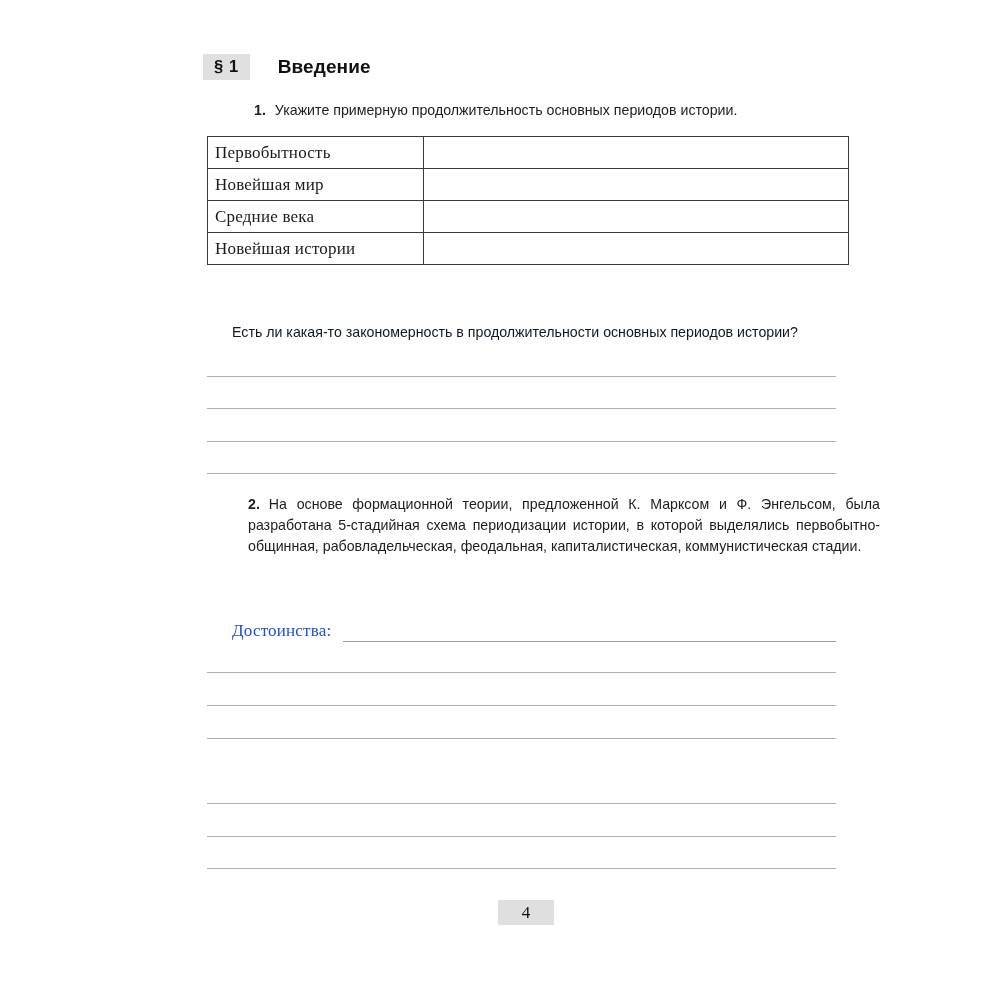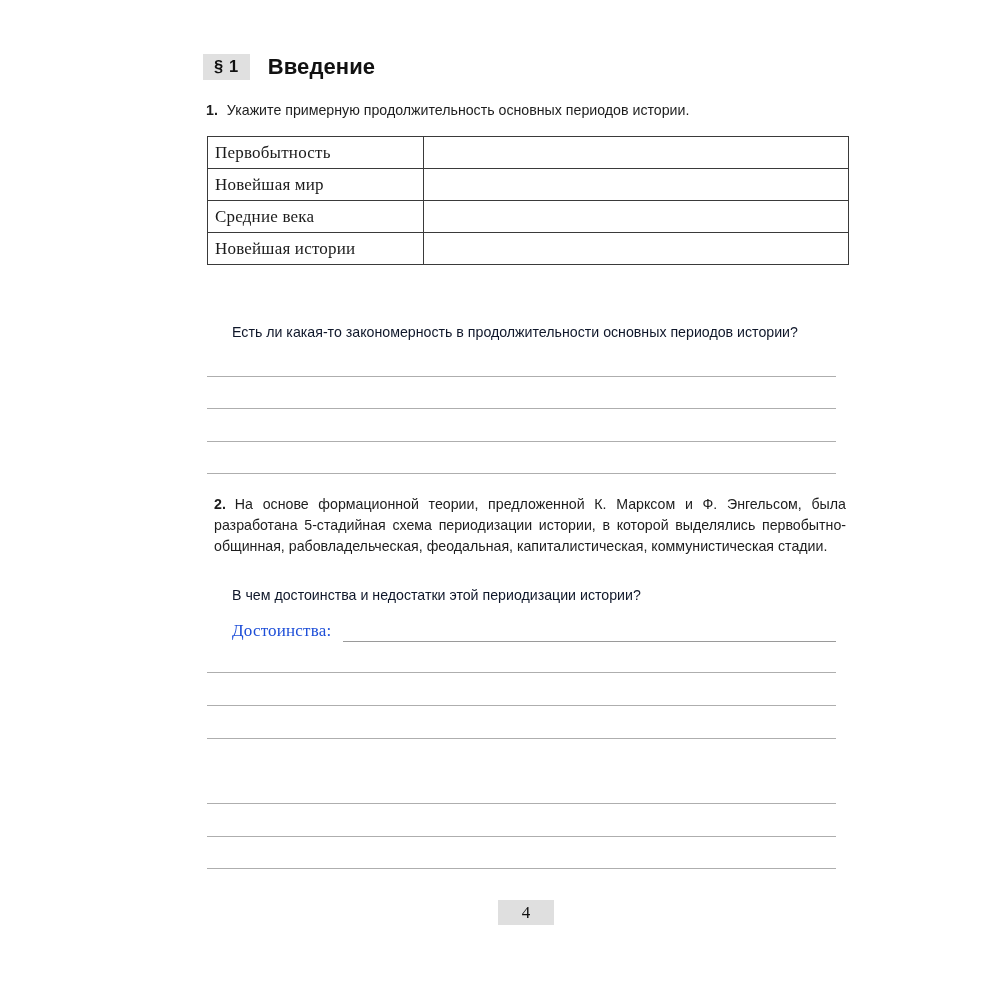--- a/index.html
+++ b/index.html
@@ -36,46 +36,47 @@
     background: #e0e0e0;
     color: #111111;
     font-size: 16.5px;
     font-weight: bold;
     font-family: "Liberation Sans", sans-serif;
     padding: 4px 11px 5px 11px;
     letter-spacing: 0.6px;
     line-height: 1;
   }
   .section-title {
-    margin-left: 18px;
-    font-size: 22px;
+    margin-left: 28px;
+    font-size: 19px;
     font-weight: bold;
     color: #111111;
     letter-spacing: 0.1px;
   }
 
   
   .question {
     position: absolute;
     font-size: 14.2px;
     line-height: 1.47;
     color: #1d1d1d;
     text-align: justify;
+    margin-left: 48px;
   }
   .q-num {
     font-weight: bold;
     margin-right: 9px;
   }
   #question-1 {
     left: 206px;
     top: 100px;
     width: 640px;
   }
   #question-2 {
-    left: 214px;
+    left: 200px;
     top: 494px;
     width: 632px;
     text-align: justify;
     text-justify: inter-word;
   }
   #question-2 .q-body { display: inline; }
 
   
   .subprompt {
     position: absolute;
@@ -207,21 +208,20 @@
 
   <div class="rule" style="top:376px"></div>
   <div class="rule" style="top:408px"></div>
   <div class="rule" style="top:441px"></div>
   <div class="rule" style="top:473px"></div>
 
   <div class="question" id="question-2">
     <span class="q-num">2.</span><span class="q-body">На основе формационной теории, предложенной К. Марксом и Ф. Энгельсом, была разработана 5-стадийная схема периодизации истории, в которой выделялись первобытно-общинная, рабовладельческая, феодальная, капиталистическая, коммунистическая стадии.</span>
   </div>
 
-  <div class="subprompt" id="subprompt-2">В чем достоинства и недостатки этой периодизации истории?</div>
 
   <div class="labelled-rule" id="advantages-rule" style="top:620px">
     <span class="lr-label">Достоинства:</span>
     <span class="lr-line"></span>
   </div>
 
   <div class="rule" style="top:672px"></div>
   <div class="rule" style="top:705px"></div>
   <div class="rule" style="top:738px"></div>
 

